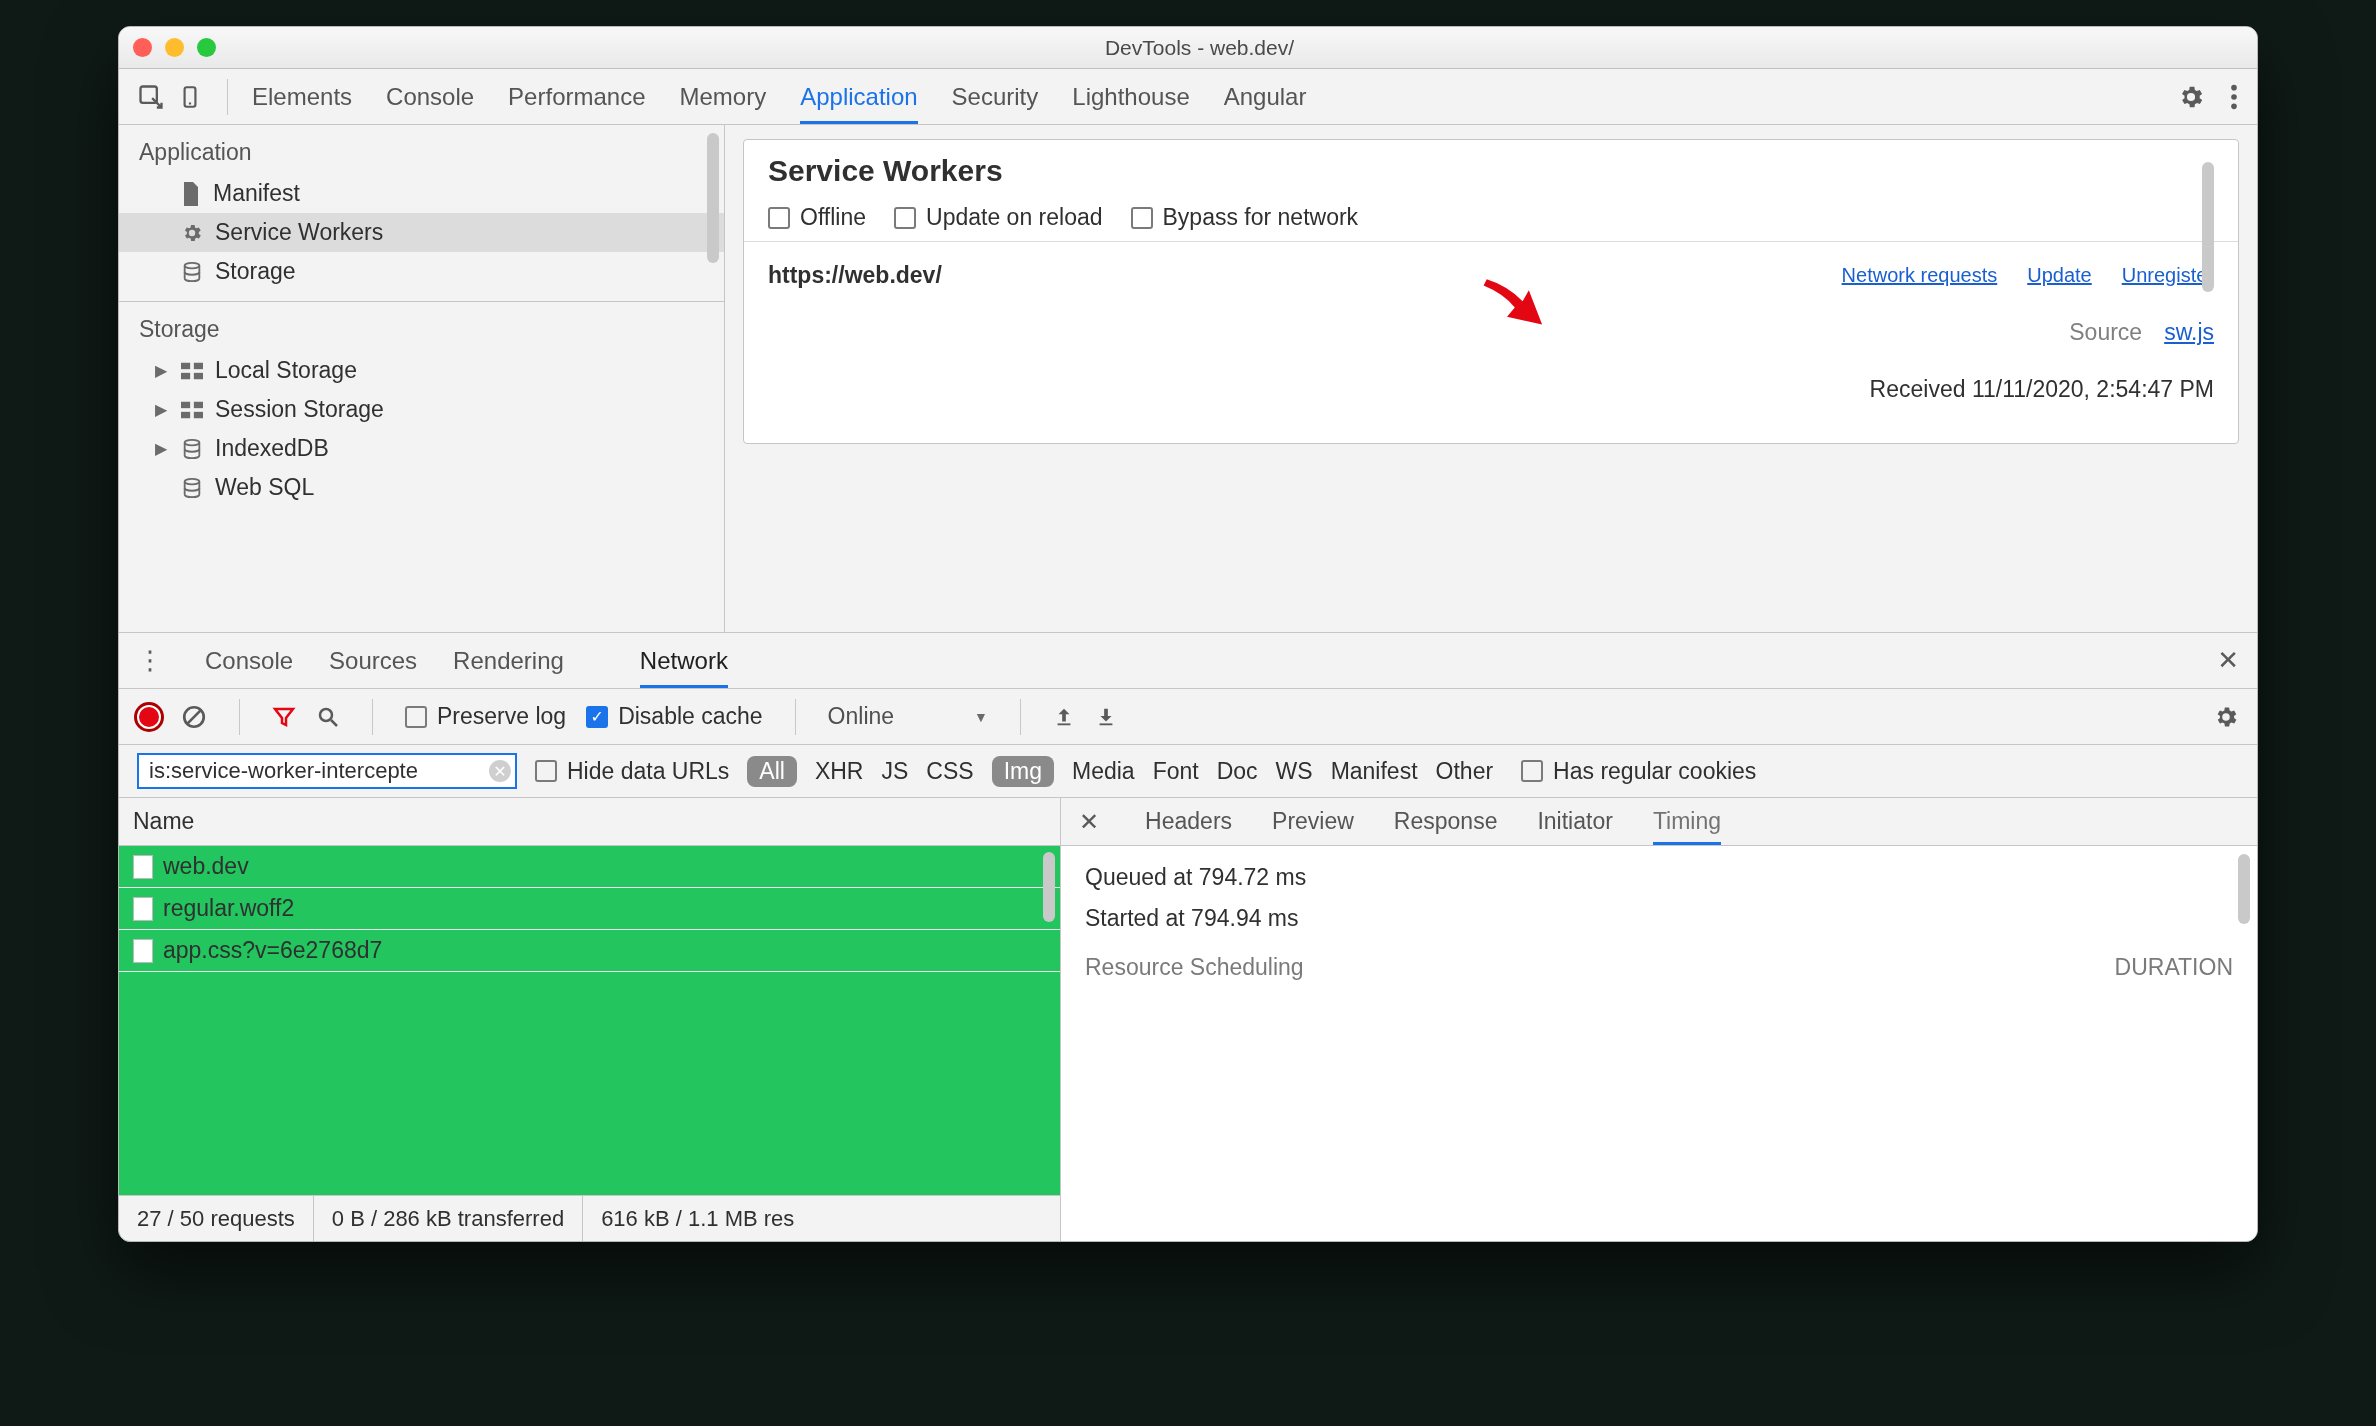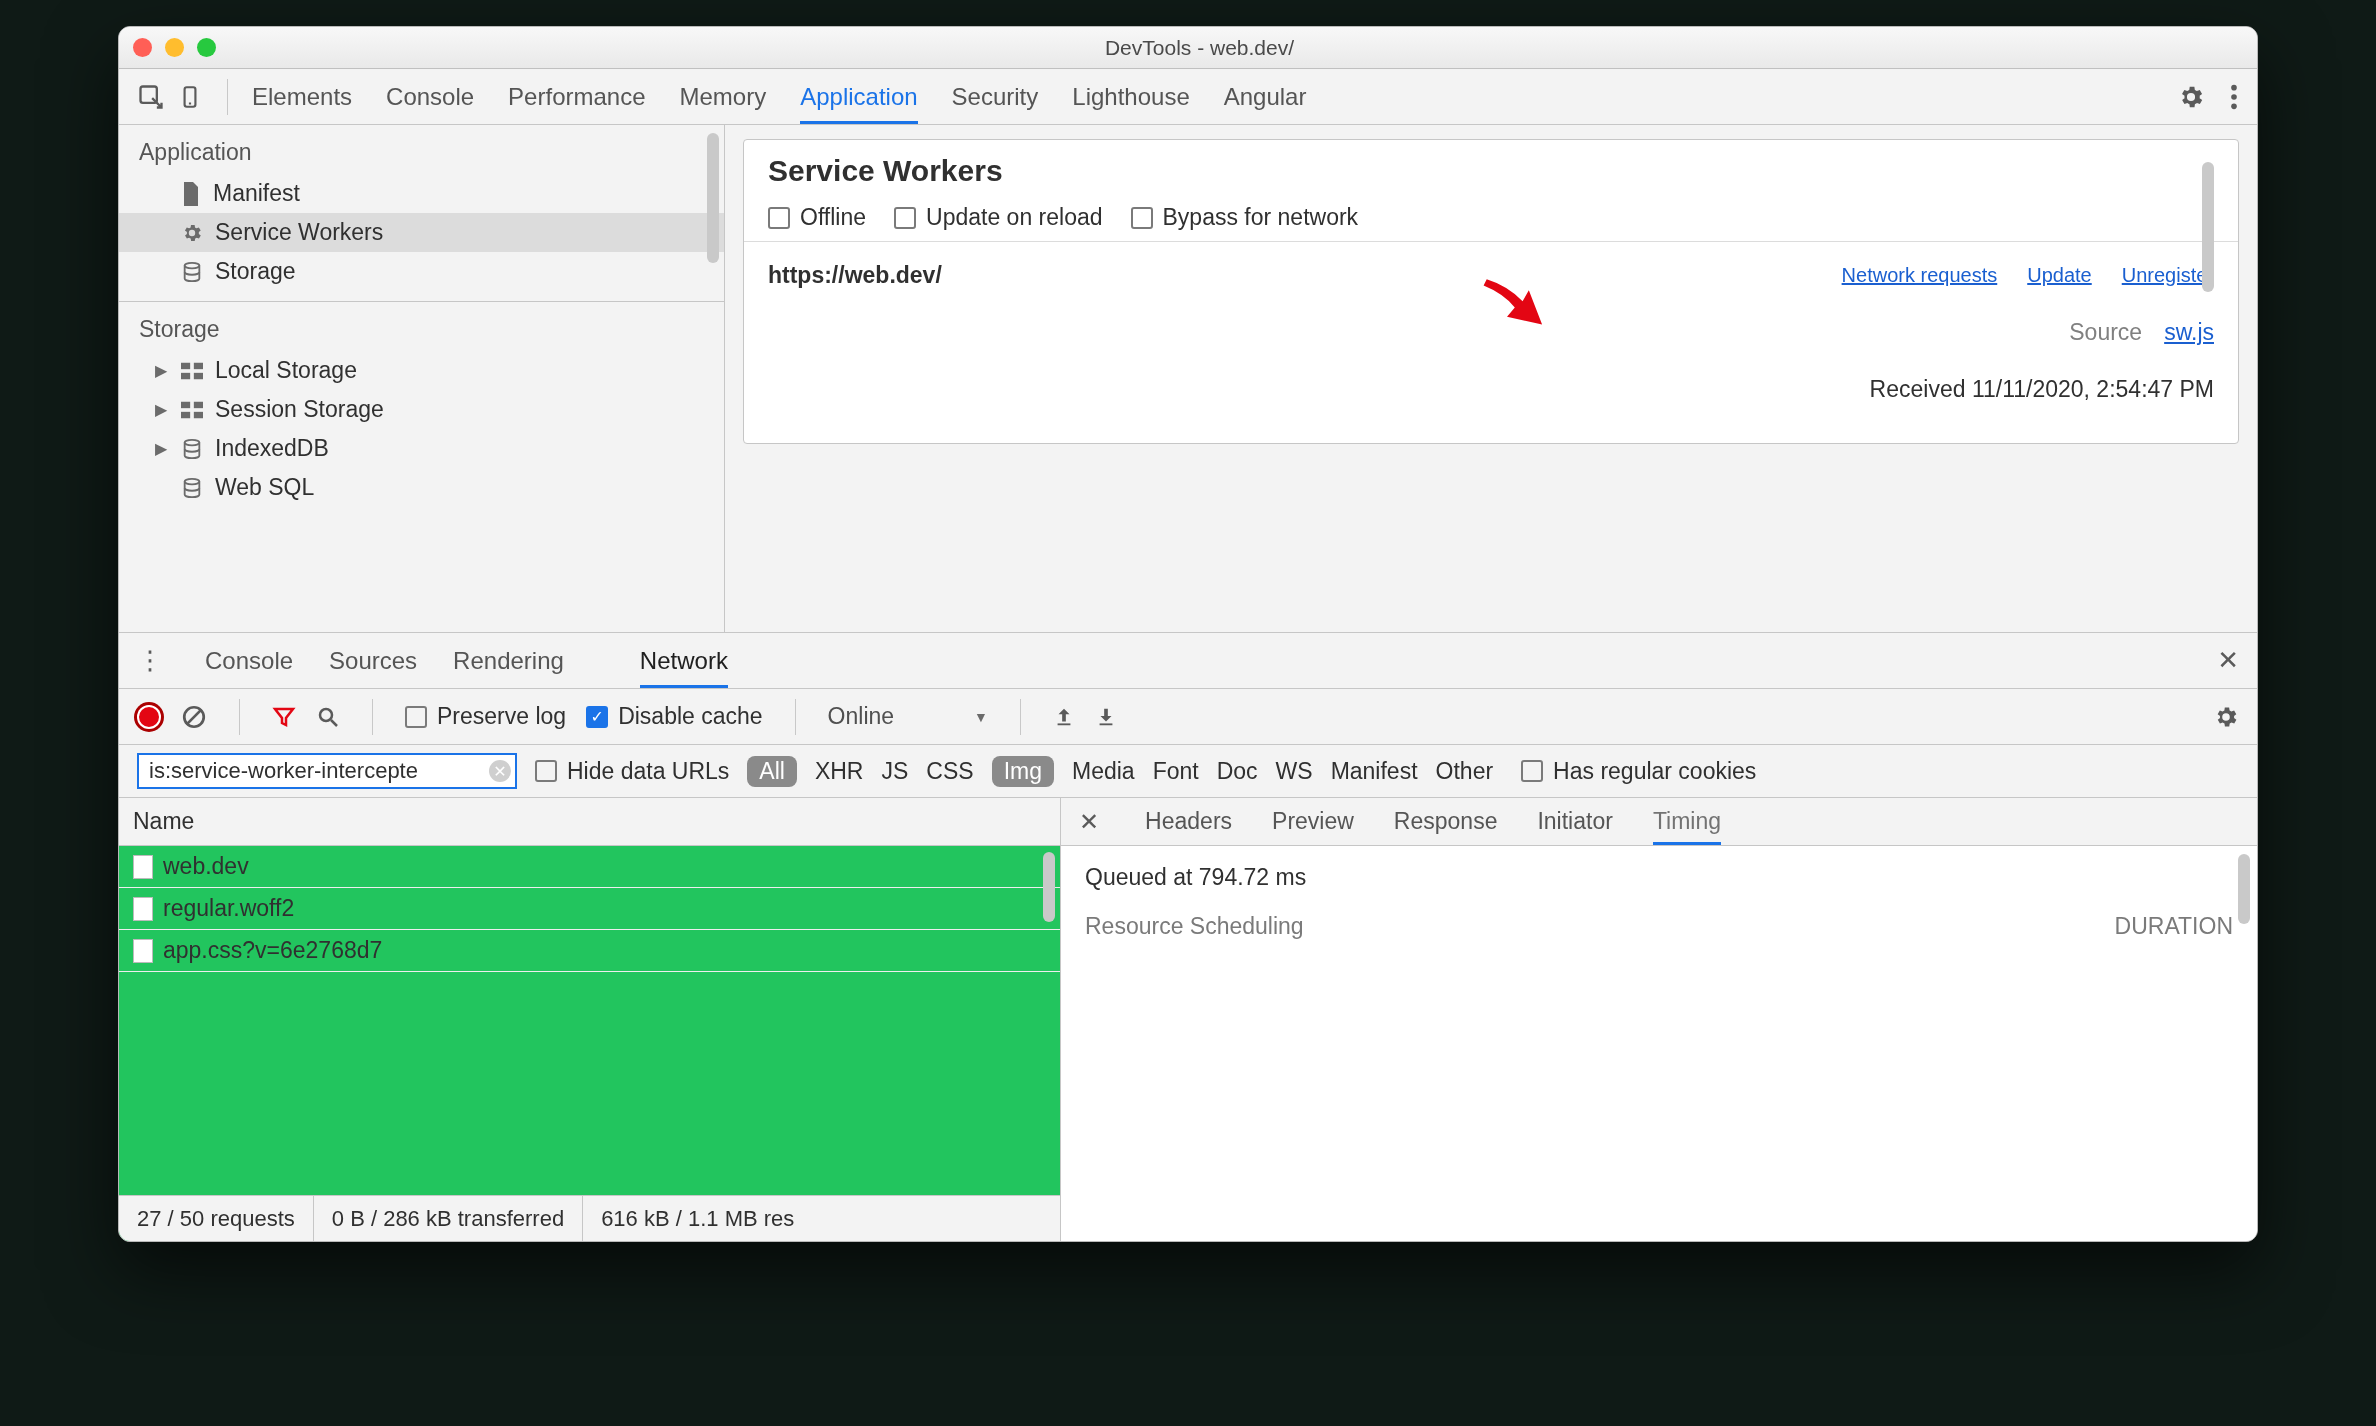--- a/index.html
+++ b/index.html
@@ -447,20 +447,21 @@
           <span class="xclose">✕</span>
           <div class="dtab">Headers</div>
           <div class="dtab">Preview</div>
           <div class="dtab">Response</div>
           <div class="dtab">Initiator</div>
           <div class="dtab active">Timing</div>
         </div>
         <div class="detail-body">
           <div class="detail-scroll"></div>
           <div style="margin-bottom:14px">Queued at 794.72 ms</div>
+          <div>Started at 794.94 ms</div>
           <div class="dur-row">
             <span>Resource Scheduling</span>
             <span>DURATION</span>
           </div>
         </div>
       </div>
     </div>
 
   </div>
 

